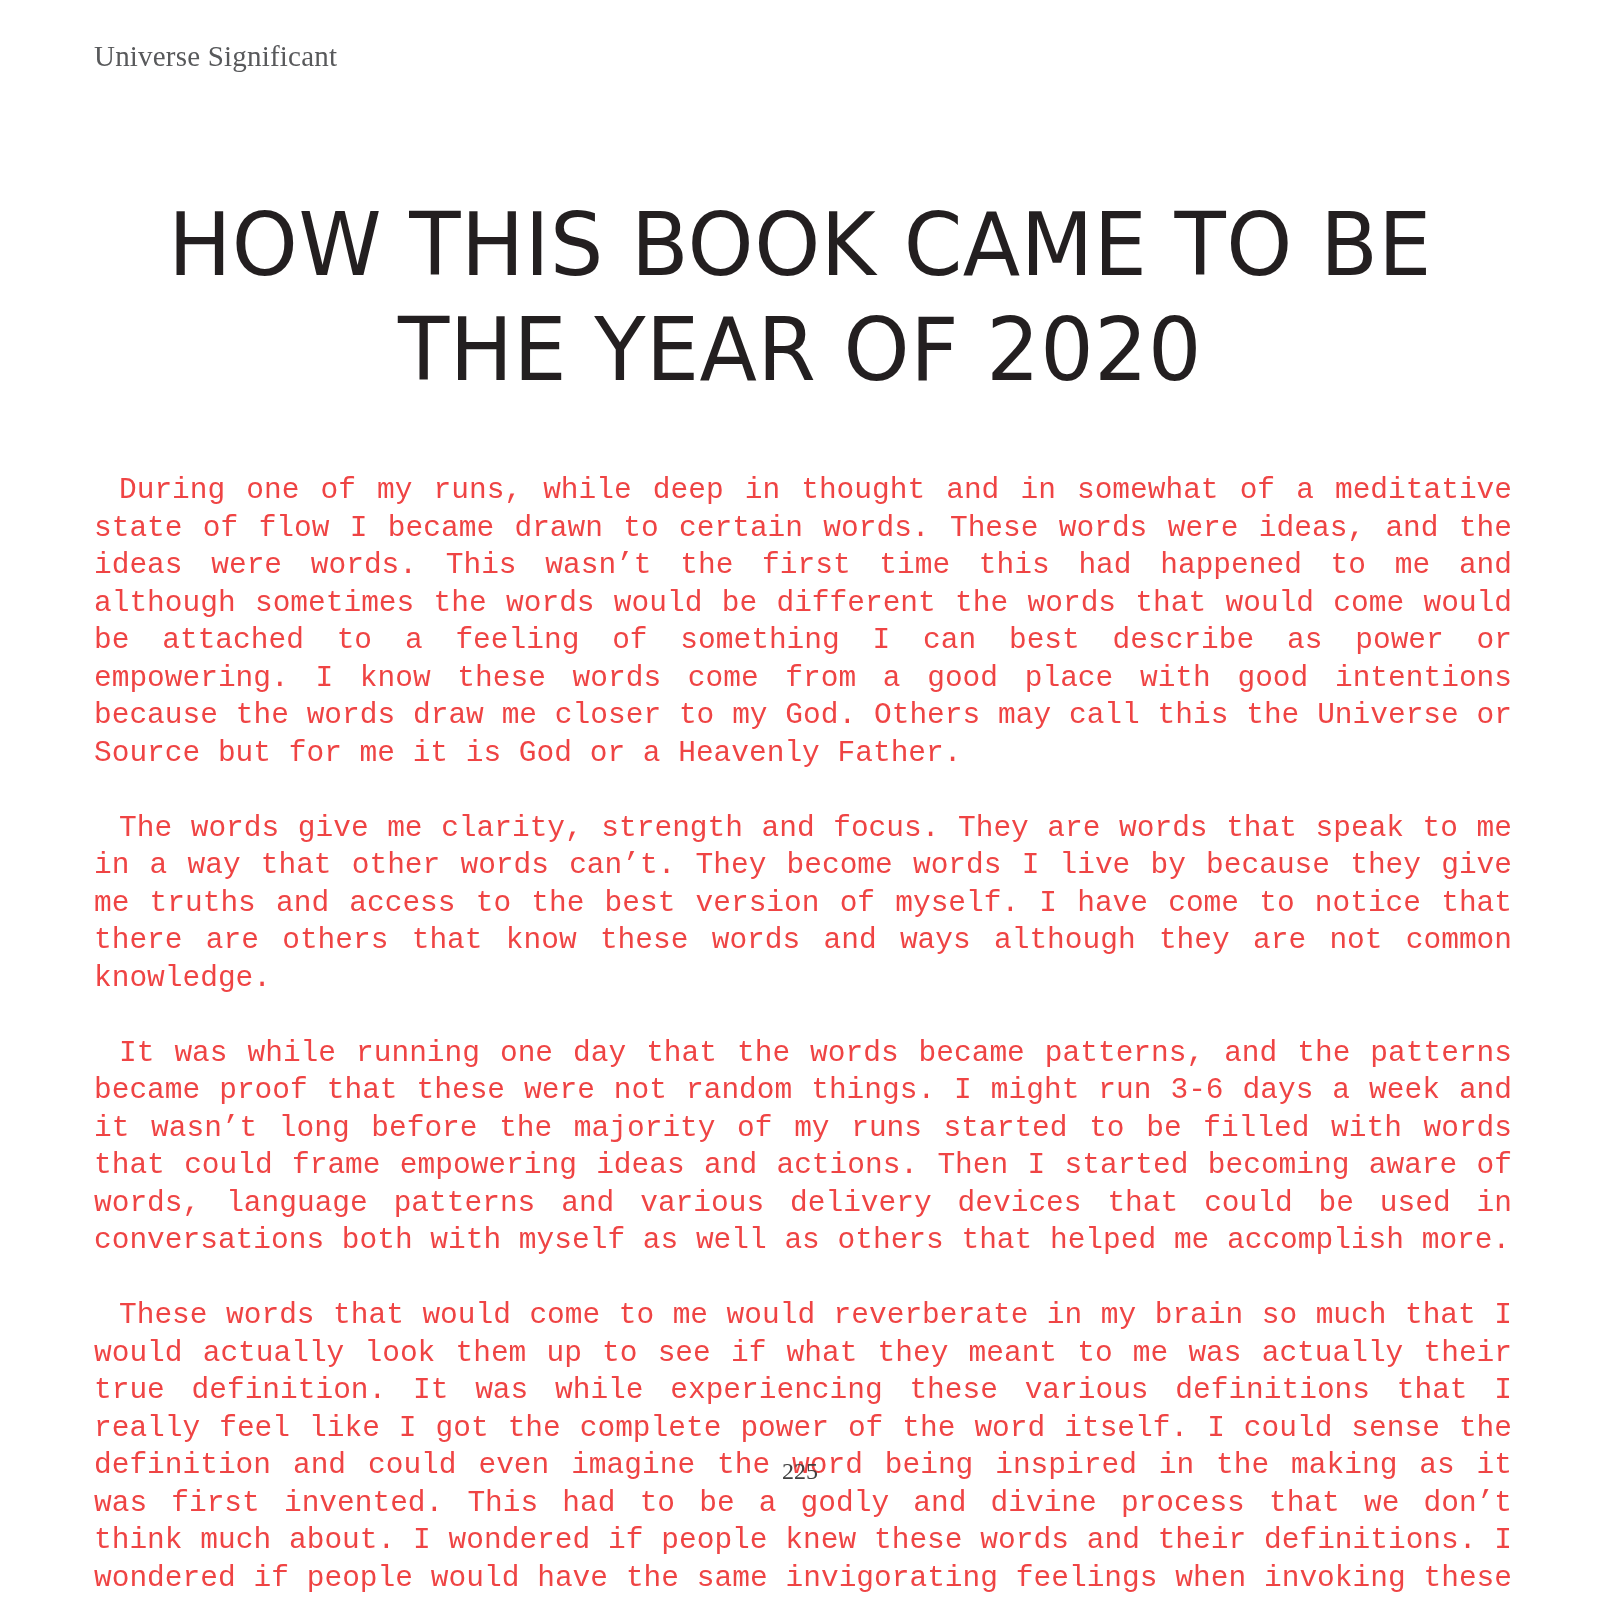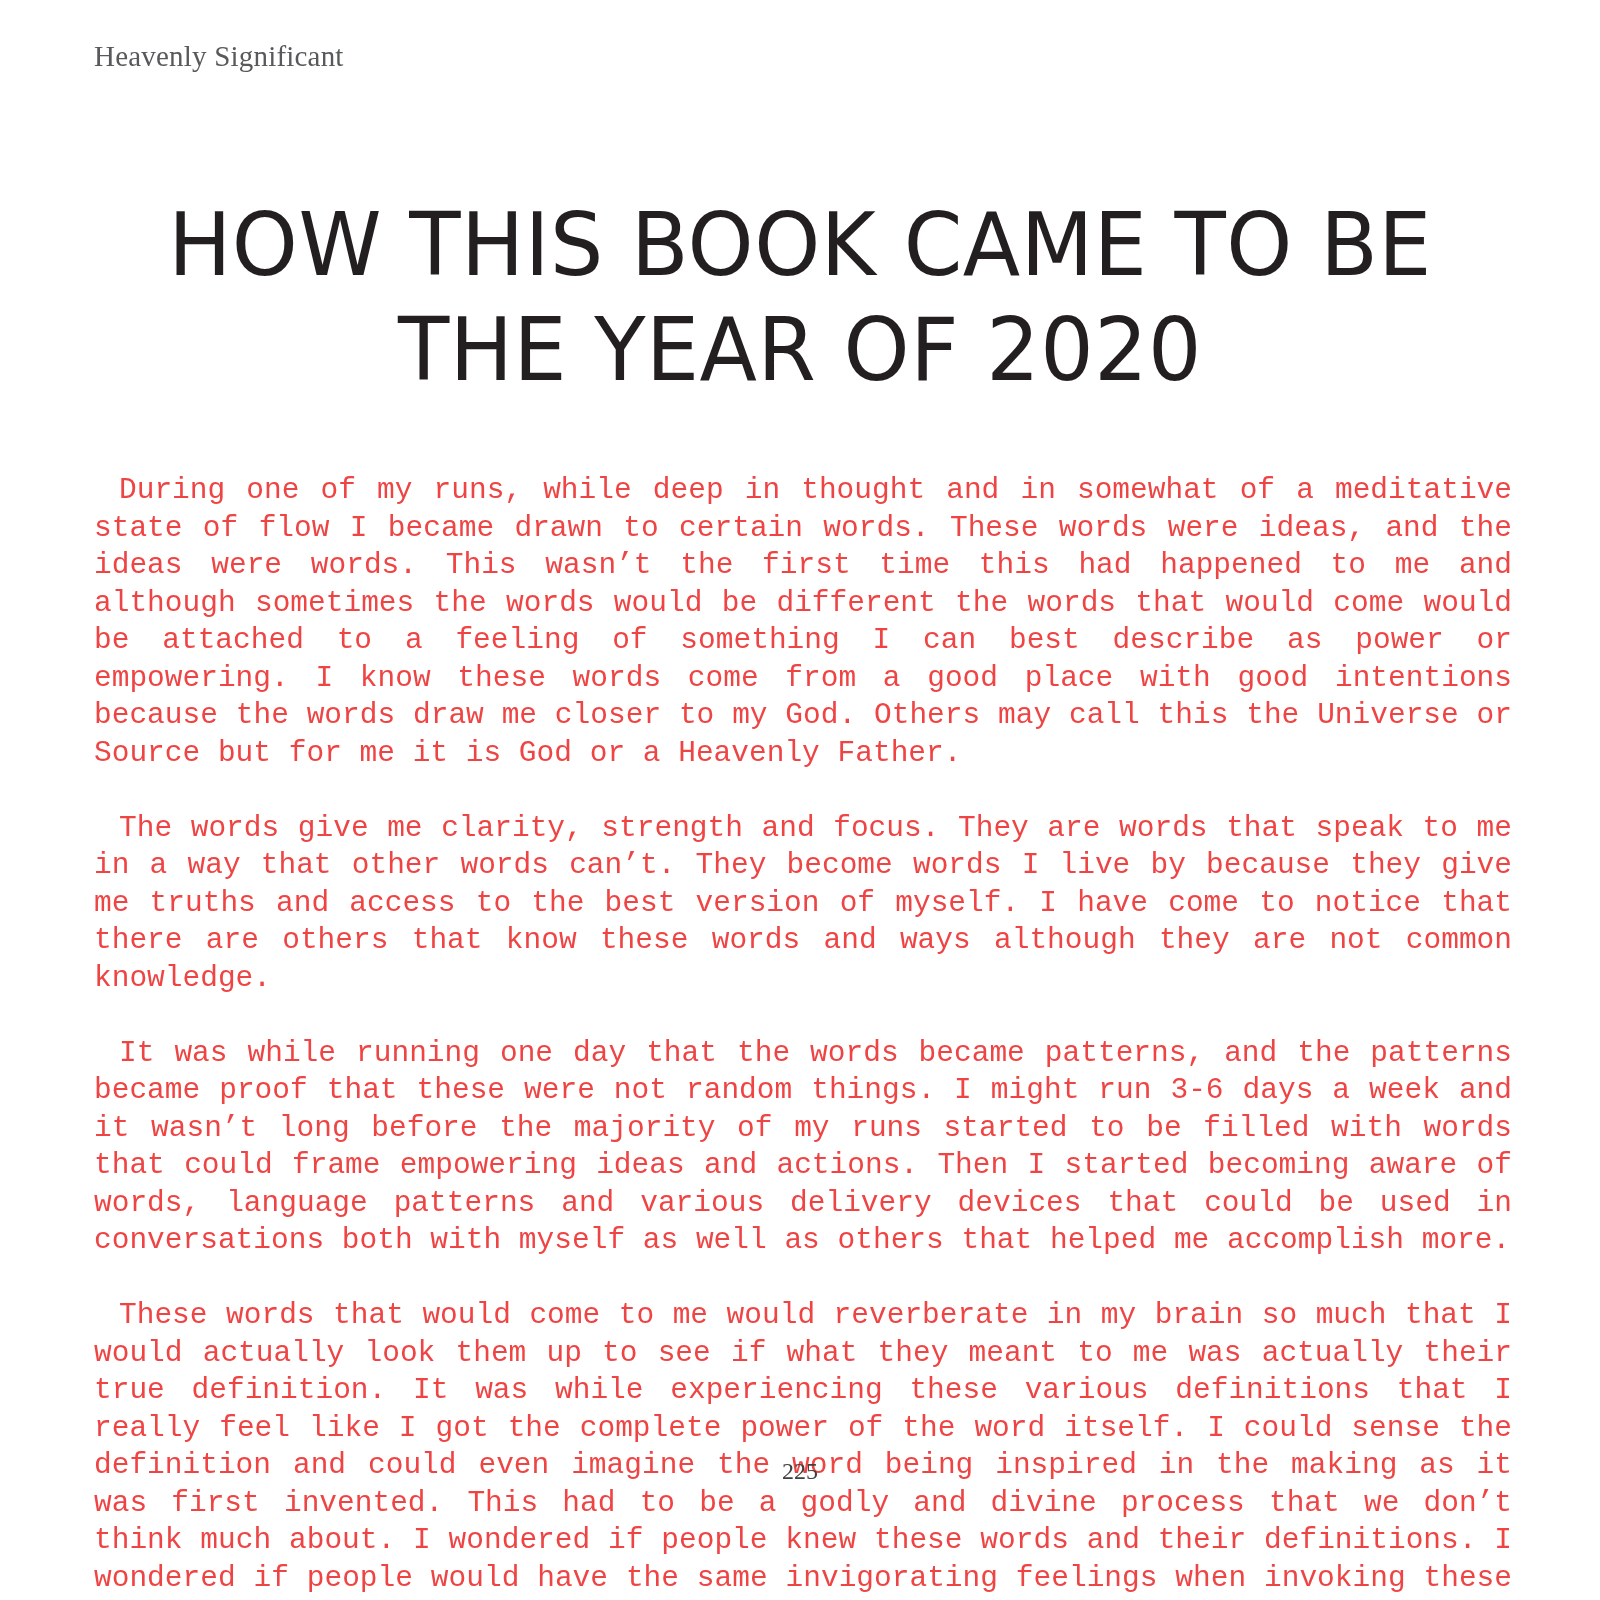--- a/index.html
+++ b/index.html
@@ -64,21 +64,21 @@
       width: 1600px;
       text-align: center;
       font-family: "Liberation Serif", "DejaVu Serif", serif;
       font-size: 24px;
       color: #404040;
     }
   </style>
 </head>
 <body>
 
-<div class="running-header">Heavenly Significant</div>
+<div class="running-header">Universe Significant</div>
 
 <h1 class="chapter-title">
   <span class="line">HOW THIS BOOK CAME TO BE</span>
   <span class="line">THE YEAR OF 2020</span>
 </h1>
 
 <div class="body-text">
   <p>During one of my runs, while deep in thought and in somewhat of a meditative state of flow I became drawn to certain words.  These words were ideas, and the ideas were words.  This wasn’t the first time this had happened to me and although sometimes the words would be different the words that would come would be attached to a feeling of something I can best describe as power or empowering.  I know these words come from a good place with good intentions because the words draw me closer to my God.  Others may call this the Universe or Source but for me it is God or a Heavenly Father.</p>
   <p>The words give me clarity, strength and focus.  They are words that speak to me in a way that other words can’t.  They become words I live by because they give me truths and access to the best version of myself.  I have come to notice that there are others that know these words and ways although they are not common knowledge.</p>
   <p>It was while running one day that the words became patterns, and the patterns became proof that these were not random things.  I might run 3-6 days a week and it wasn’t long before the majority of my runs started to be filled with words that could frame empowering ideas and actions.  Then I started becoming aware of words, language patterns and various delivery devices that could be used in conversations both with myself as well as others that helped me accomplish more.</p>

